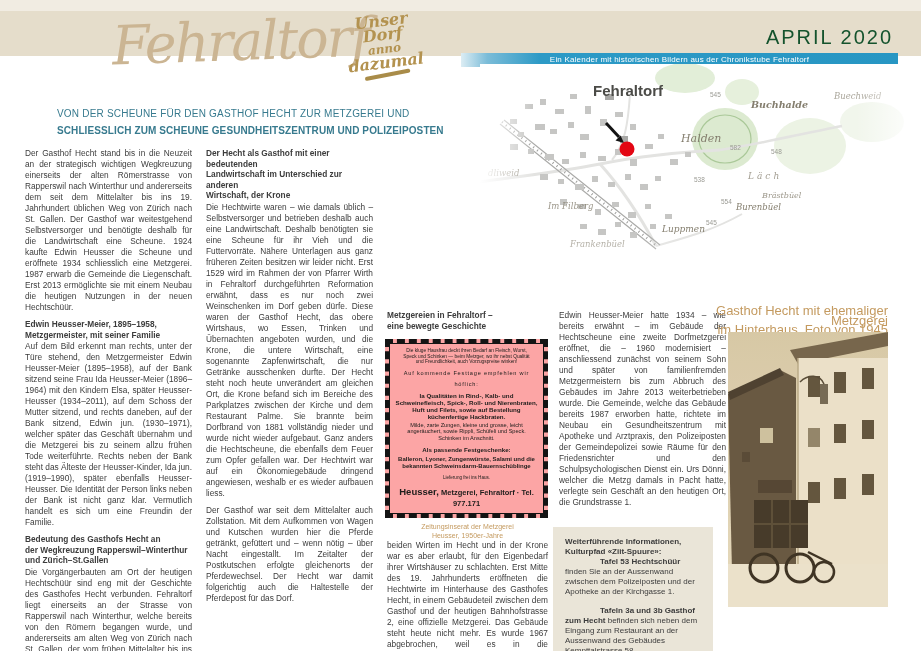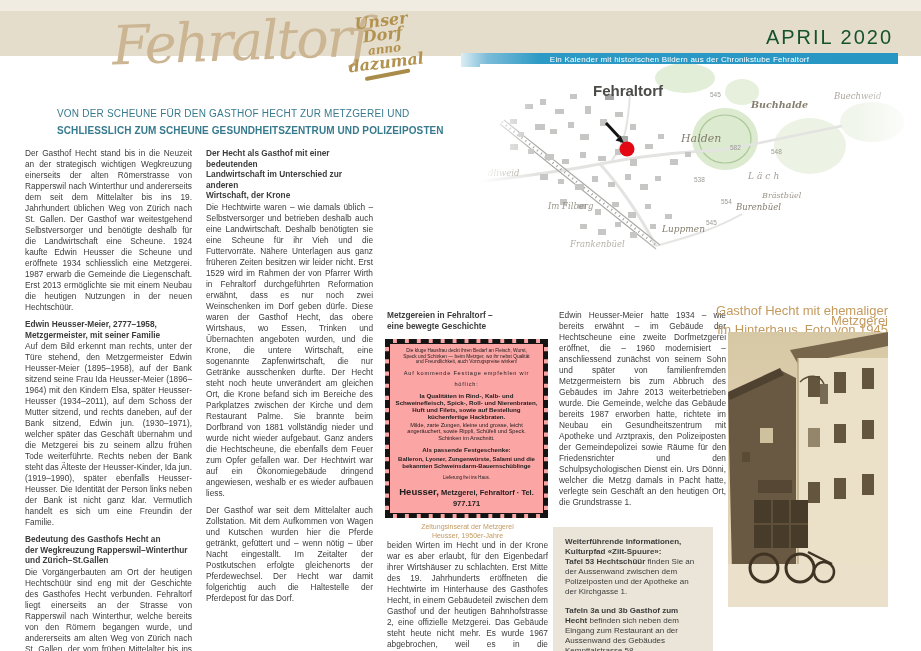--- a/index.html
+++ b/index.html
@@ -55,21 +55,21 @@
   .gold-caption{color:#c49a5f;font-size:7px;line-height:9px;white-space:pre-line;
        text-align:center;margin-top:4px;}
   .after-ad{margin-top:6px;}
 
   
   .infobox{margin:19px 0 0 -6px;width:136px;background:#eae5d8;padding:10px 12px;
        font-size:8px;line-height:10px;text-align:left;}
   .infobox .ib-head{font-weight:bold;white-space:pre-line;}
   .infobox p{margin:0 0 9px 0;}
   .infobox p:last-child{margin-bottom:0;}
-  .infobox b{font-weight:bold;}
+  .infobox b{font-weight:bold;margin-left:35px;}
 
   
   .photo-caption{left:690px;top:306px;width:198px;text-align:right;color:#c49a5f;
        font-size:13px;line-height:9.5px;white-space:pre-line;}
   .photo{left:728px;top:332px;width:160px;height:275px;}
 
   
   .map{left:480px;top:64px;}
   .m-town{font:600 15px "Liberation Sans",sans-serif;fill:#4b4b47;}
   .m-place{font-style:italic;font-family:"DejaVu Serif",serif;fill:#847e6e;}
@@ -211,21 +211,21 @@
 </svg>
 
 <div class="abs page-title">
   <div class="l1">VON DER SCHEUNE FÜR DEN GASTHOF HECHT ZUR METZGEREI UND</div>
   <div class="l2">SCHLIESSLICH ZUM SCHEUNE GESUNDHEITSZENTRUM UND POLIZEIPOSTEN</div>
 </div>
 
 <div class="abs col col1">
   <p>Der Gasthof Hecht stand bis in die Neuzeit an der strategisch wichtigen Wegkreuzung einerseits der alten Römerstrasse von Rapperswil nach Winterthur und andererseits dem seit dem Mittelalter bis ins 19. Jahrhundert üblichen Weg von Zürich nach St. Gallen. Der Gasthof war weitestgehend Selbstversorger und benötigte deshalb für die Landwirtschaft eine Scheune. 1924 kaufte Edwin Heusser die Scheune und eröffnete 1934 schliesslich eine Metzgerei. 1987 erwarb die Gemeinde die Liegenschaft. Erst 2013 ermöglichte sie mit einem Neubau die heutigen Nutzungen in der neuen Hechtschüür.</p>
   <div class="gap"></div>
-  <div class="col-head">Edwin Heusser-Meier, 2777–1958,
+  <div class="col-head">Edwin Heusser-Meier, 1895–1958,
 Metzgermeister, mit seiner Familie</div>
   <p>Auf dem Bild erkennt man rechts, unter der Türe stehend, den Metzgermeister Edwin Heusser-Meier (1895–1958), auf der Bank sitzend seine Frau Ida Heusser-Meier (1896–1964) mit den Kindern Elsa, später Heusser-Heusser (1934–2011), auf dem Schoss der Mutter sitzend, und rechts daneben, auf der Bank sitzend, Edwin jun. (1930–1971), welcher später das Geschäft übernahm und die Metzgerei bis zu seinem allzu frühen Tode weiterführte. Rechts neben der Bank steht das Älteste der Heusser-Kinder, Ida jun. (1919–1990), später ebenfalls Heusser-Heusser. Die Identität der Person links neben der Bank ist nicht ganz klar. Vermutlich handelt es sich um eine Freundin der Familie.</p>
   <div class="gap"></div>
   <div class="col-head">Bedeutung des Gasthofs Hecht an
 der Wegkreuzung Rapperswil–Winterthur
 und Zürich–St.Gallen</div>
   <p>Die Vorgängerbauten am Ort der heutigen Hechtschüür sind eng mit der Geschichte des Gasthofes Hecht verbunden. Fehraltorf liegt einerseits an der Strasse von Rapperswil nach Winterthur, welche bereits von den Römern begangen wurde, und andererseits am alten Weg von Zürich nach St. Gallen, der vom frühen Mittelalter bis ins 19. Jahrhundert die wichtigste Verbindung in die Ostschweiz war und über Fehraltorf–Wildberg–Turbenthal–Wil führte. An dieser Strassenkreuzung im Dorf lag der Gasthof Hecht.</p>
 </div>
 
 <div class="abs col col2">

